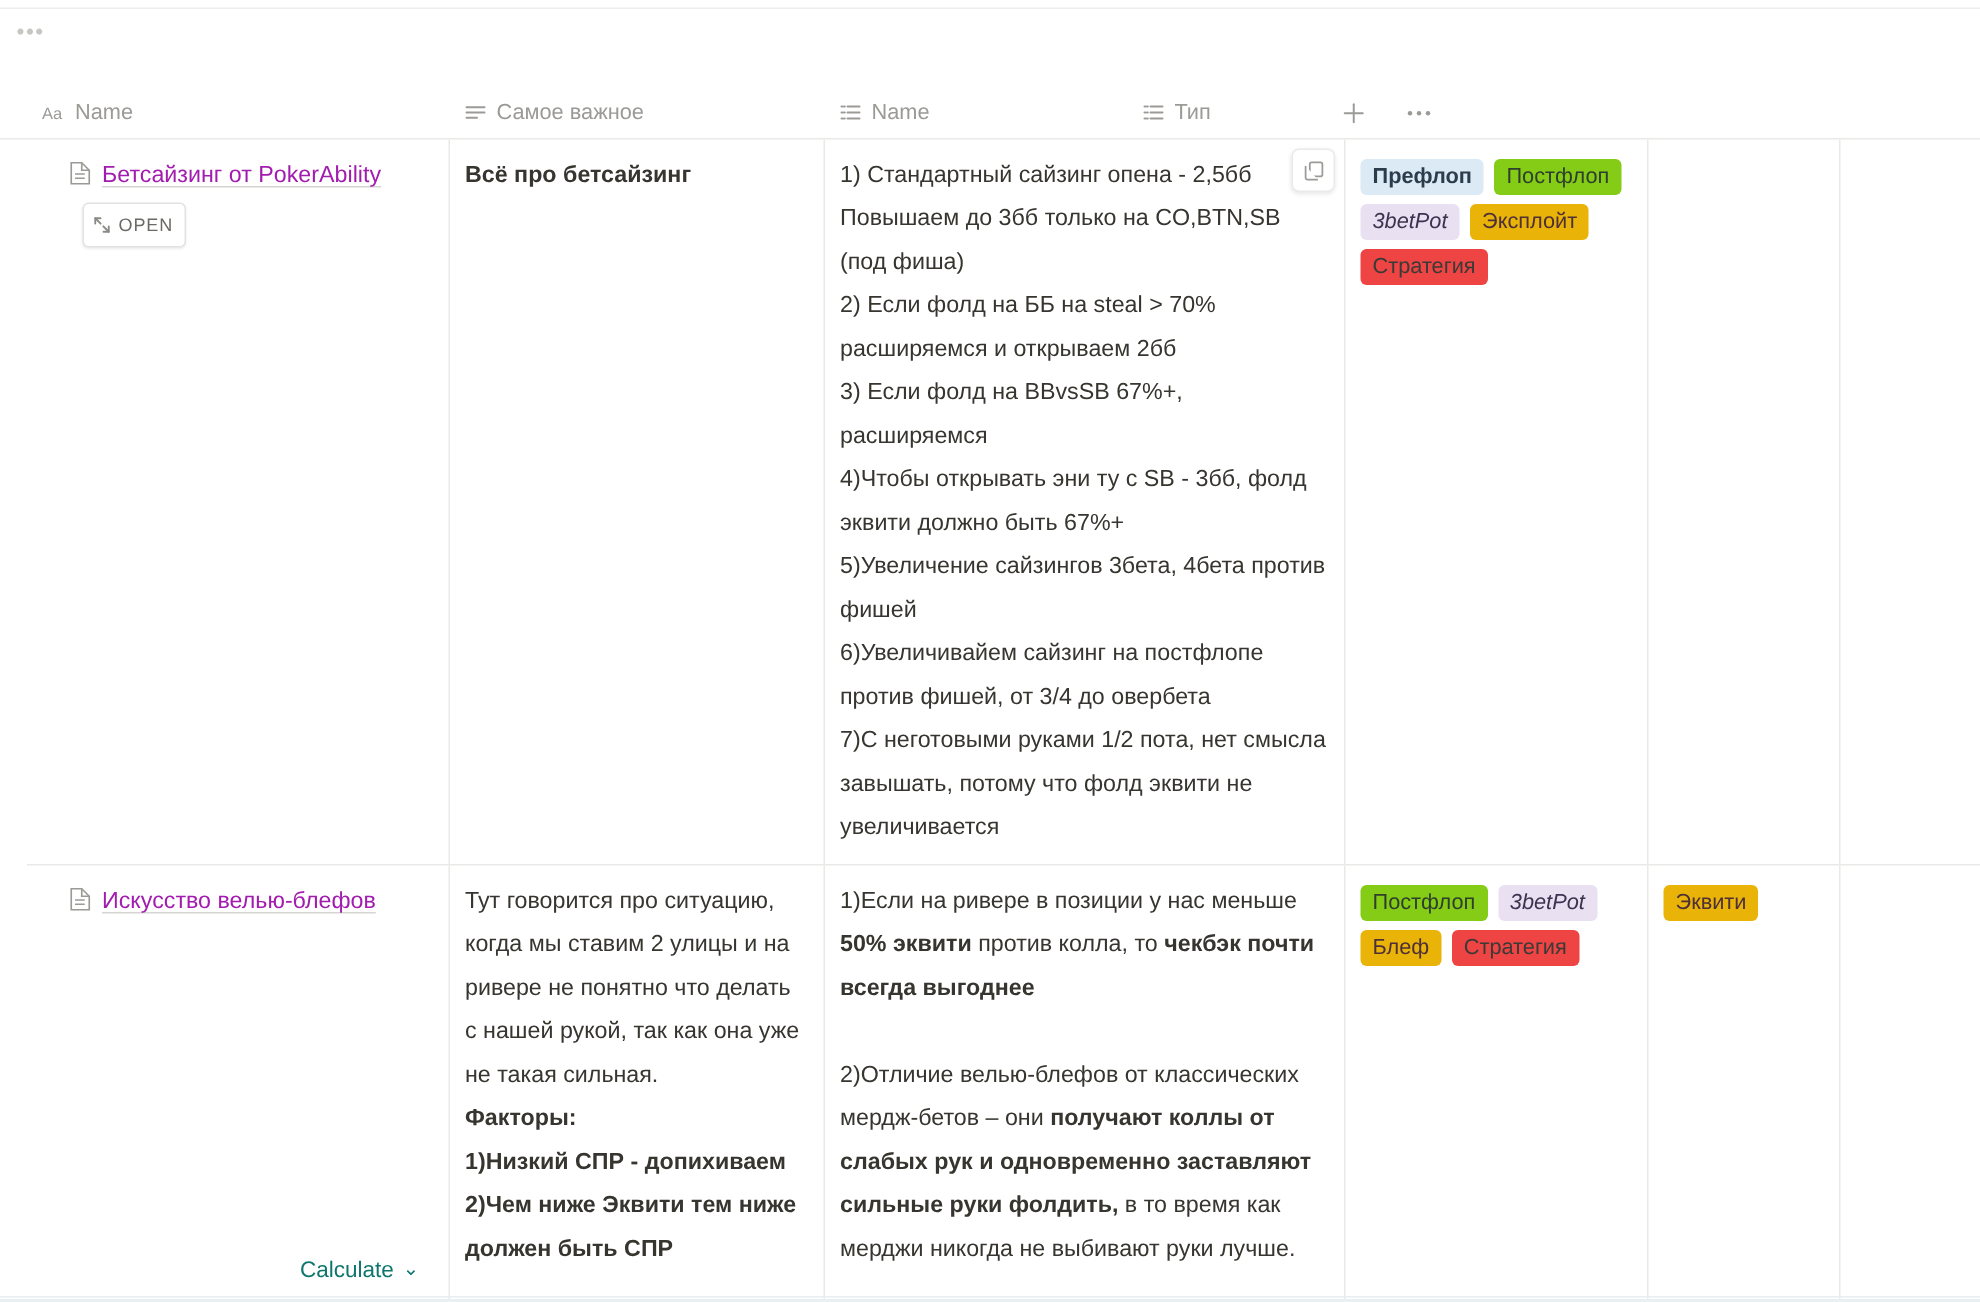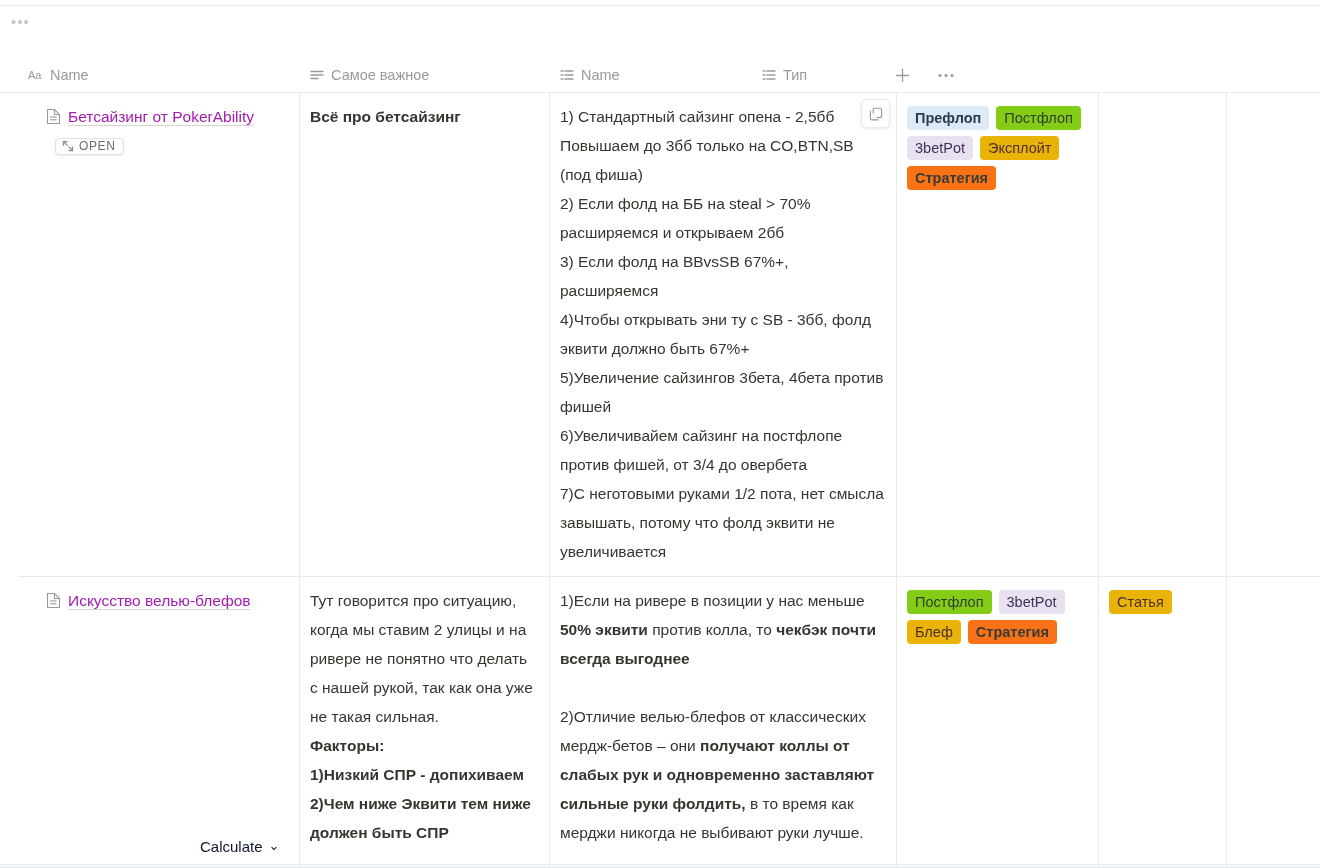--- a/index.html
+++ b/index.html
@@ -135,21 +135,21 @@
     text-underline-offset: 3px;
     text-decoration-color: #d6d5d2;
     text-decoration-thickness: 1px;
     color: #a21caf;
     cursor: pointer;
   }
   .open-btn {
     display: inline-flex;
     align-items: center;
     gap: 5px;
-    height: 17px;
+    height: 30px;
     padding: 0 8px 0 6px;
     margin-left: 9px;
     vertical-align: 3px;
     border: 1px solid #e3e2e0;
     border-radius: 4px;
     background: #fff;
     box-shadow: 0 1px 2px rgba(15,15,15,.08);
     font-size: 12px;
     font-weight: 500;
     letter-spacing: .6px;
@@ -186,44 +186,44 @@
     height: 24px;
     padding: 0 8px;
     border-radius: 4px;
     font-size: 14.5px;
     line-height: 24px;
     white-space: nowrap;
     cursor: pointer;
   }
   .tag-blue   { background: #dbeaf4; color: #2c3c4d; font-weight: bold; }
   .tag-green  { background: #84cc16; color: #2f3f2d; }
-  .tag-purple { background: #e9e0f2; color: #3d3350; }
+  .tag-purple { background: #e9e0f2; color: #3d3350; font-style: italic; }
   .tag-pink   { background: #eab308; color: #4d3038; }
-  .tag-gray   { background: #f97316; color: #3a3a37; font-weight: bold; }
+  .tag-gray   { background: #ef4444; color: #3a3a37; }
 
   .text-block { white-space: pre-wrap; }
   b, strong { font-weight: 700; }
 
   
   .footer {
     position: absolute;
     left: 18px;
     top: 826px;
     width: 1302px;
     height: 40px;
     display: flex;
     align-items: center;
   }
   .calc {
     display: inline-flex;
     align-items: center;
     gap: 6px;
     margin-left: 182px;
     font-size: 15px;
-    color: #0f172a;
+    color: #0f766e;
     cursor: pointer;
   }
   .bottom-rule {
     position: absolute;
     left: 0; top: 864px;
     width: 1320px; height: 1px;
     background: #e6eef0;
   }
   .bottom-rule2 {
     position: absolute;
@@ -412,21 +412,21 @@
       <div class="tags">
         <span class="tag tag-green">Постфлоп</span>
         <span class="tag tag-purple">3betPot</span>
         <span class="tag tag-pink">Блеф</span>
         <span class="tag tag-gray">Стратегия</span>
       </div>
     </div>
 
     <div class="cell w-type">
       <div class="tags">
-        <span class="tag tag-pink">Статья</span>
+        <span class="tag tag-pink">Эквити</span>
       </div>
     </div>
 
     <div class="cell w-rest tail"></div>
   </div>
 </div>
 
 <div class="footer">
   <div class="calc">
     <span>Calculate</span>

